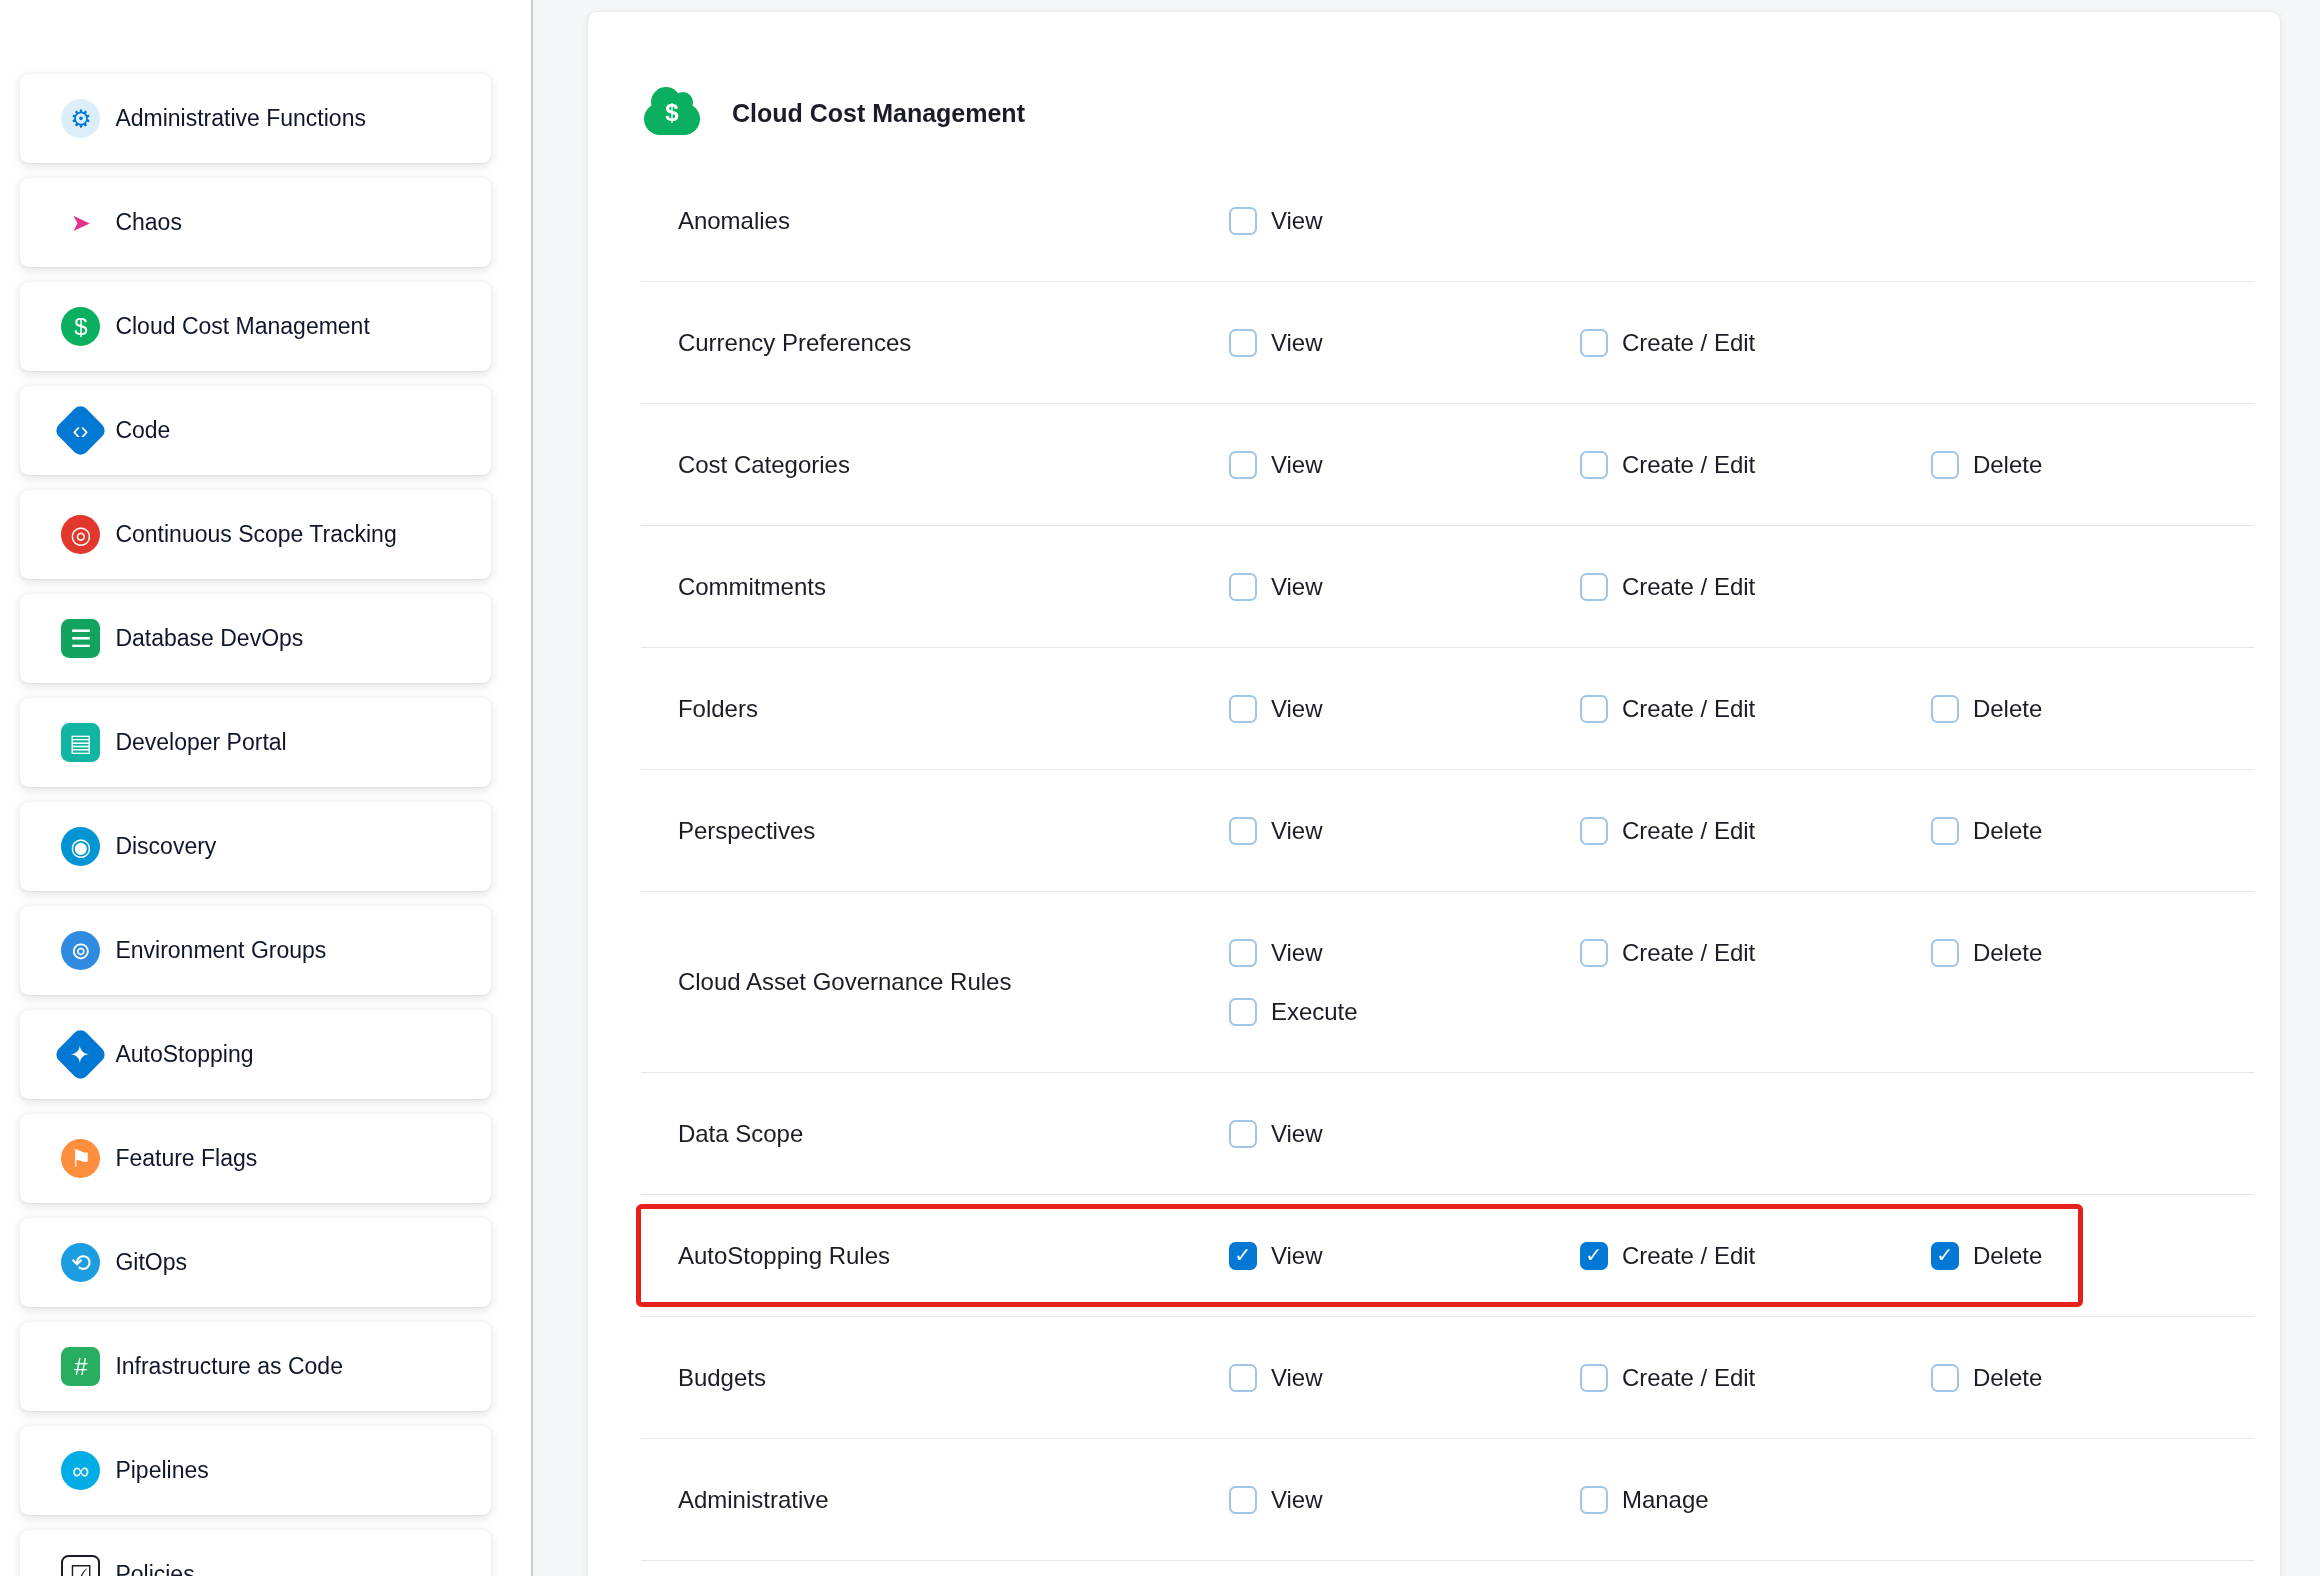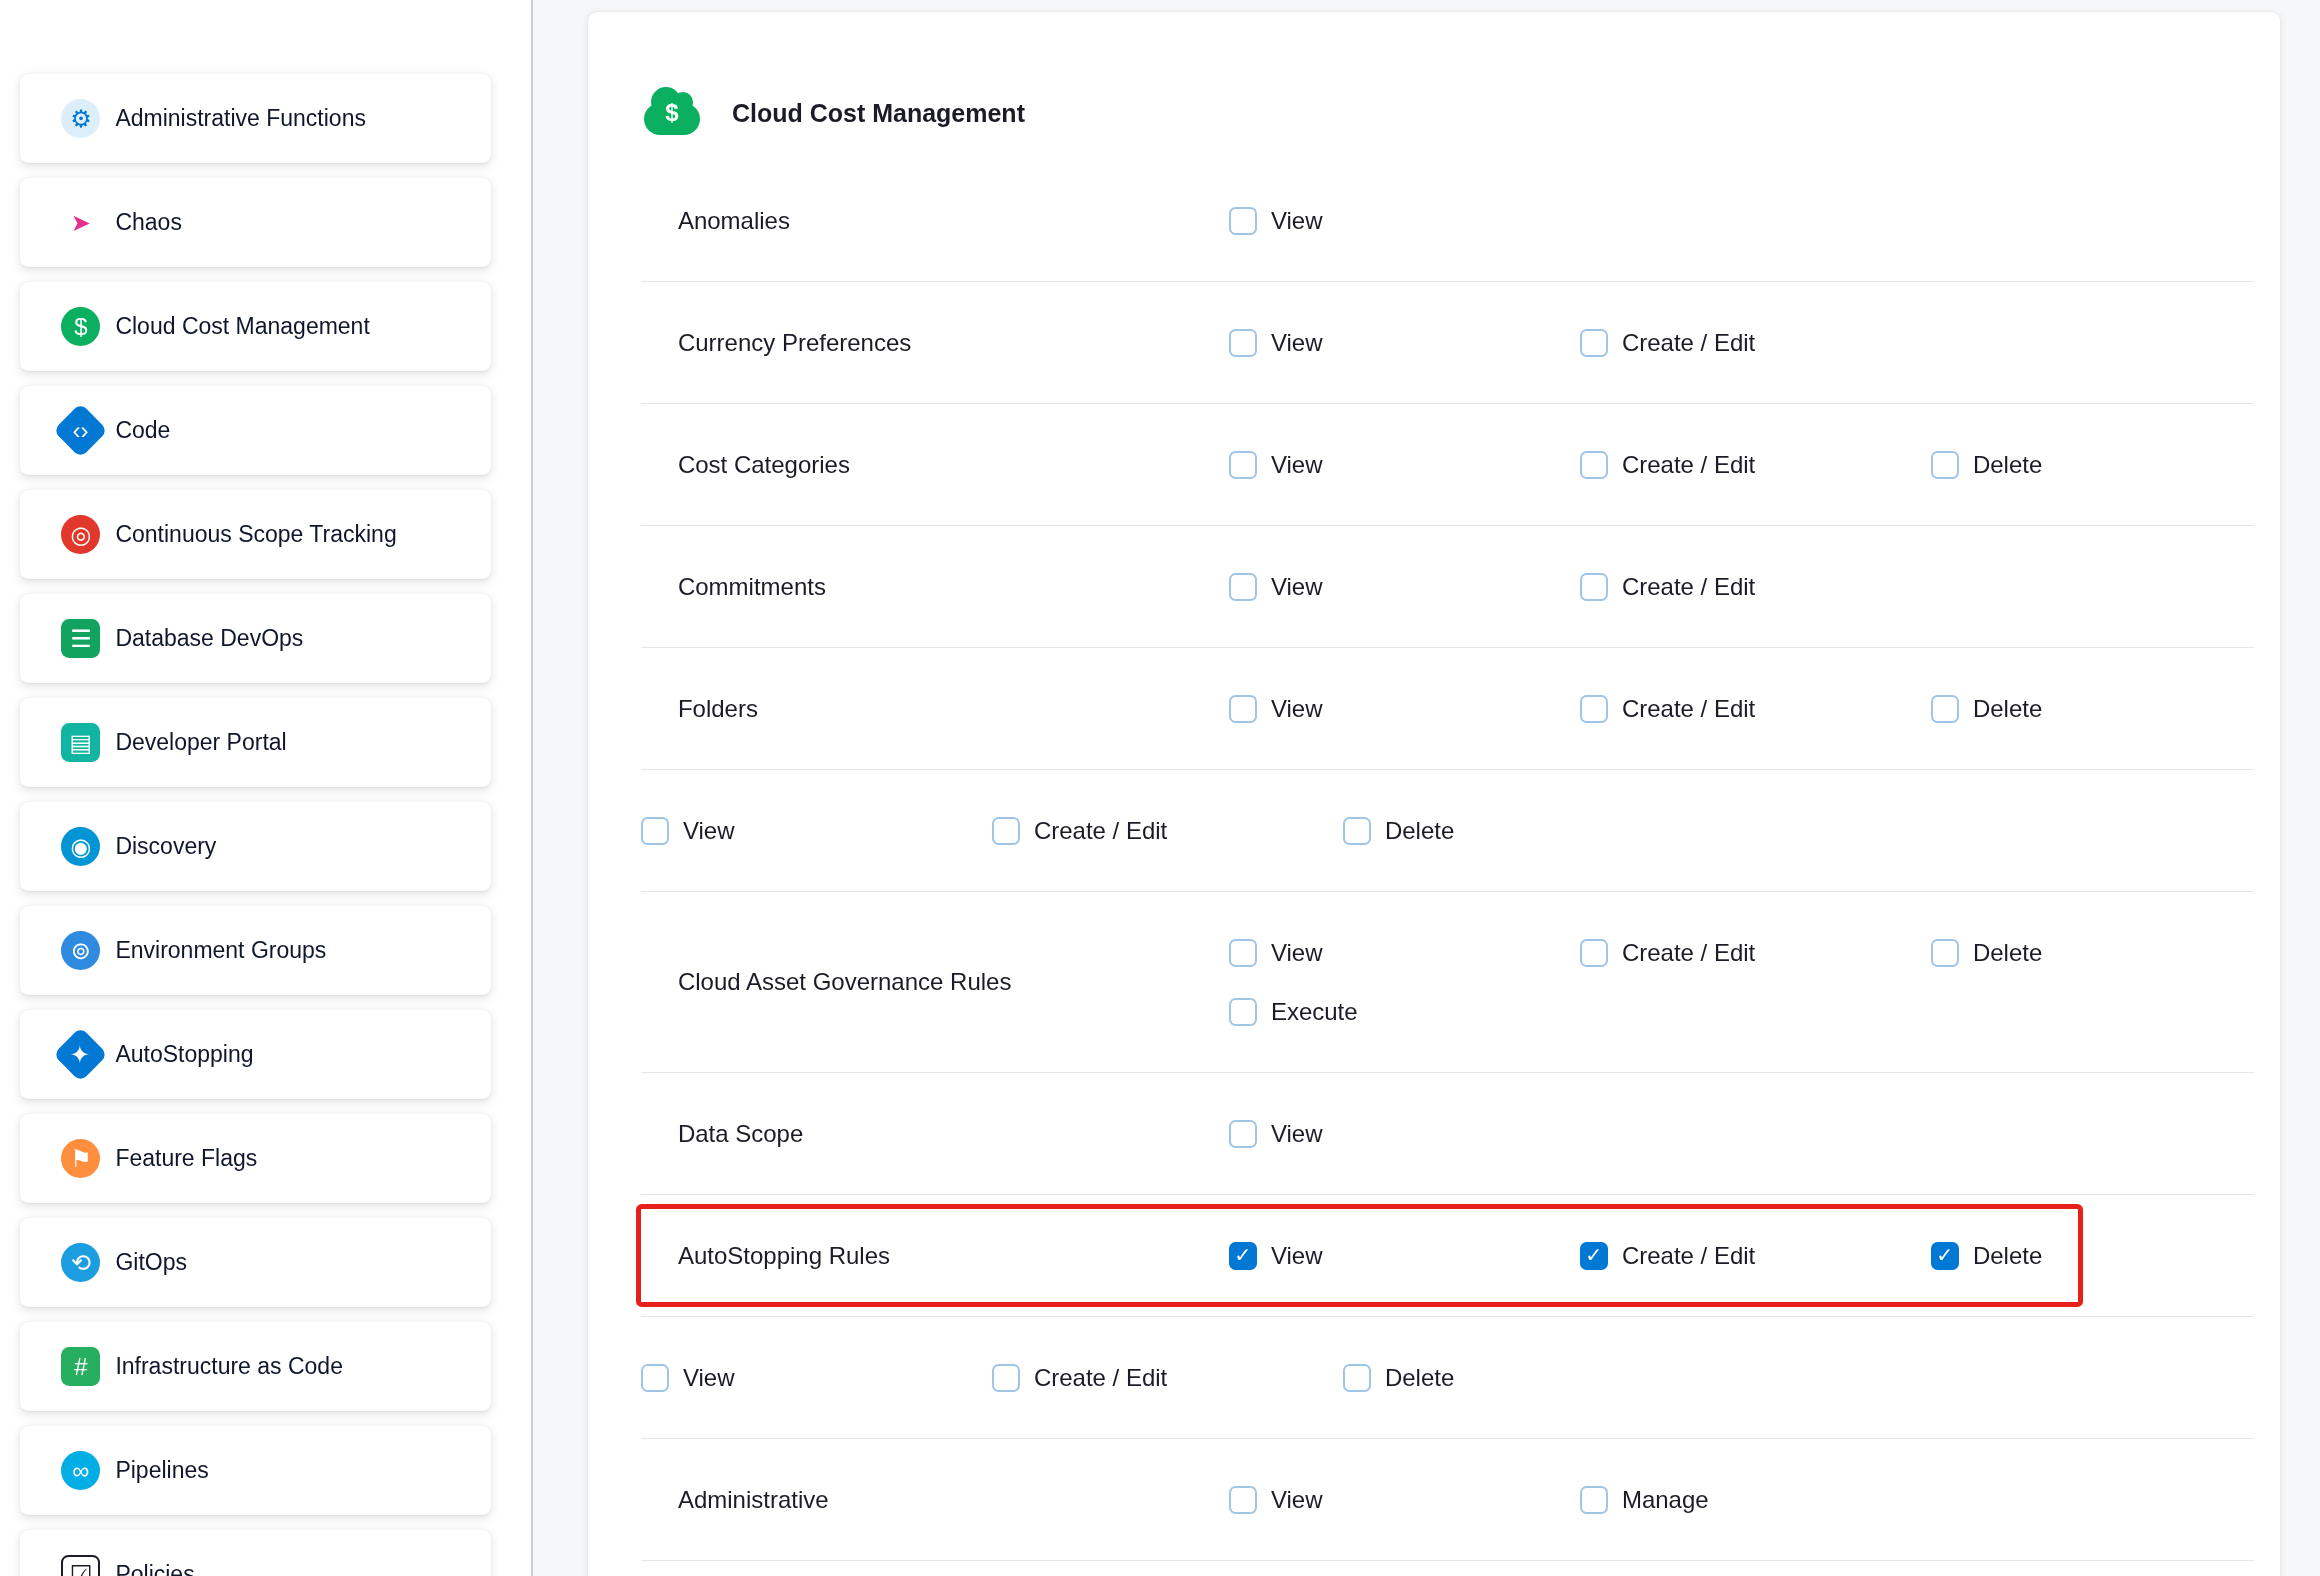--- a/index.html
+++ b/index.html
@@ -256,20 +256,21 @@
     <span class="checkbox"></span>
     <span class="perm-text">Create / Edit</span>
   </label>
               <label class="perm-cell" style="grid-area: 1 / 3;">
     <span class="checkbox"></span>
     <span class="perm-text">Delete</span>
   </label>
             </div>
   </div>
           <div class="perm-row">
+    <div class="perm-label">Perspectives</div>
     <div class="perm-grid">
               <label class="perm-cell" style="grid-area: 1 / 1;">
     <span class="checkbox"></span>
     <span class="perm-text">View</span>
   </label>
               <label class="perm-cell" style="grid-area: 1 / 2;">
     <span class="checkbox"></span>
     <span class="perm-text">Create / Edit</span>
   </label>
               <label class="perm-cell" style="grid-area: 1 / 3;">
@@ -320,20 +321,21 @@
     <span class="perm-text">Create / Edit</span>
   </label>
               <label class="perm-cell" style="grid-area: 1 / 3;">
     <span class="checkbox checked"></span>
     <span class="perm-text">Delete</span>
   </label>
             </div>
   <div class="highlight-box" style="border-color: rgb(232, 32, 26);"></div>
           </div>
           <div class="perm-row">
+    <div class="perm-label">Budgets</div>
     <div class="perm-grid">
               <label class="perm-cell" style="grid-area: 1 / 1;">
     <span class="checkbox"></span>
     <span class="perm-text">View</span>
   </label>
               <label class="perm-cell" style="grid-area: 1 / 2;">
     <span class="checkbox"></span>
     <span class="perm-text">Create / Edit</span>
   </label>
               <label class="perm-cell" style="grid-area: 1 / 3;">

